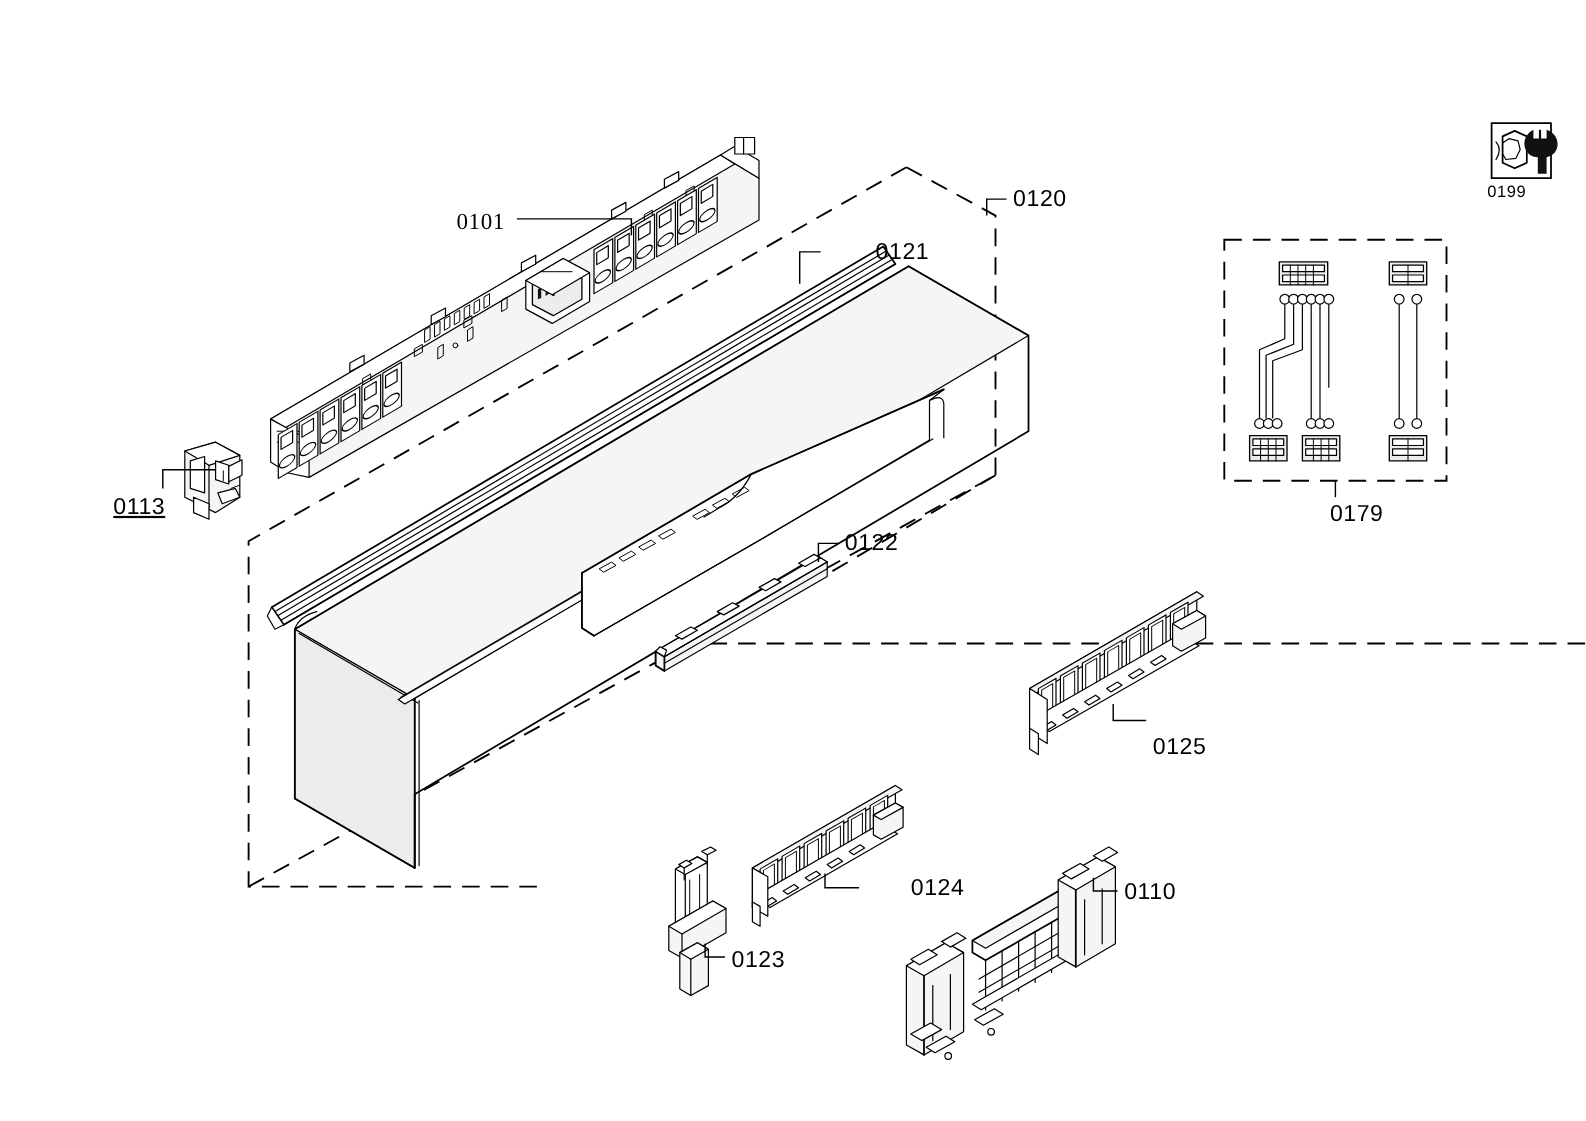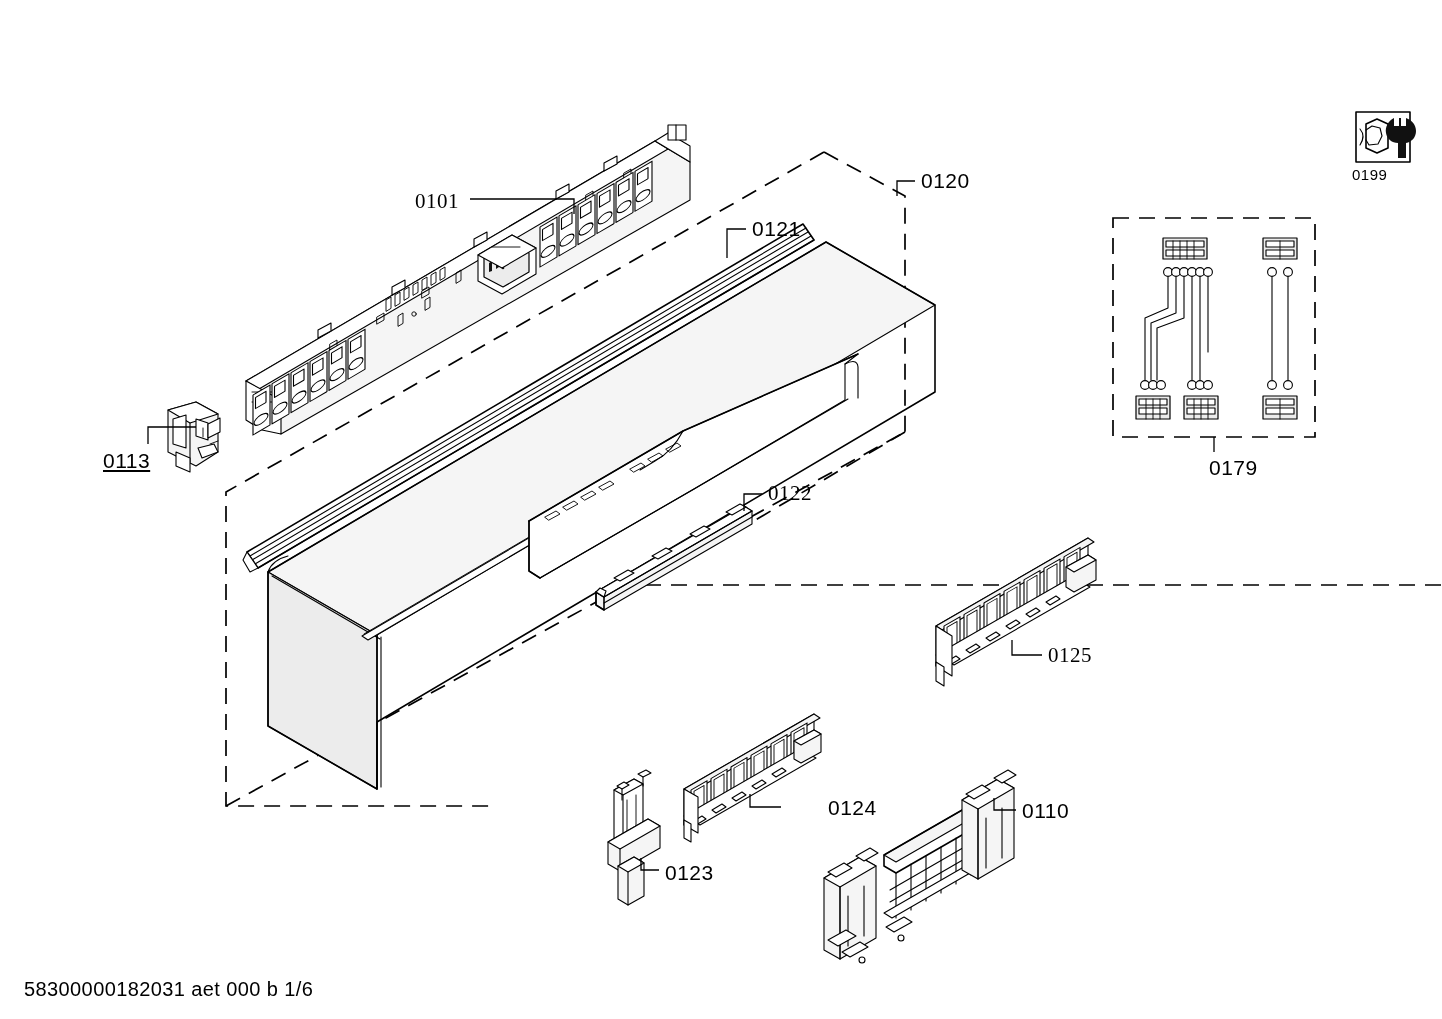--- a/index.html
+++ b/index.html
@@ -48,25 +48,25 @@
   #kit-icon-label {
     position: absolute;
     left: 1352px;
     top: 166px;
     font-size: 15px;
     letter-spacing: 0.5px;
   }
   .lbl-0101 { left: 415px; top: 191px; font-family: Liberation Serif, serif; }
   .lbl-0113 { left: 103px; top: 450px; text-decoration: underline; }
   .lbl-0120 { left: 921px; top: 170px; }
-  .lbl-0121 { left: 752px; top: 218px; }
-  .lbl-0122 { left: 768px; top: 483px; font-family: Liberation Serif, serif; }
+  .lbl-0121 { left: 796px; top: 218px; }
+  .lbl-0122 { left: 768px; top: 483px; }
   .lbl-0123 { left: 665px; top: 862px; }
   .lbl-0124 { left: 828px; top: 797px; }
-  .lbl-0125 { left: 1048px; top: 645px; font-family: Liberation Serif, serif; }
+  .lbl-0125 { left: 1048px; top: 668px; }
   .lbl-0130 { left: 1022px; top: 800px; }
   .lbl-0109 { left: 1209px; top: 457px; }
 </style>
 </head>
 <body>
 
 <div id="sheet">
 
   <svg id="art" viewBox="0 0 1442 1019" xmlns="http://www.w3.org/2000/svg">
     <defs>
@@ -466,15 +466,14 @@
   <div class="lbl lbl-0121">0121</div>
   <div class="lbl lbl-0122">0122</div>
   <div class="lbl lbl-0123">0123</div>
   <div class="lbl lbl-0124">0124</div>
   <div class="lbl lbl-0125">0125</div>
   <div class="lbl lbl-0130">0110</div>
   <div class="lbl lbl-0109">0179</div>
 
   <div id="kit-icon-label">0199</div>
 
-  <div id="footer-text">58300000182031 aet 000 b 1/6</div>
 
 </div>
 
 </body></html>

